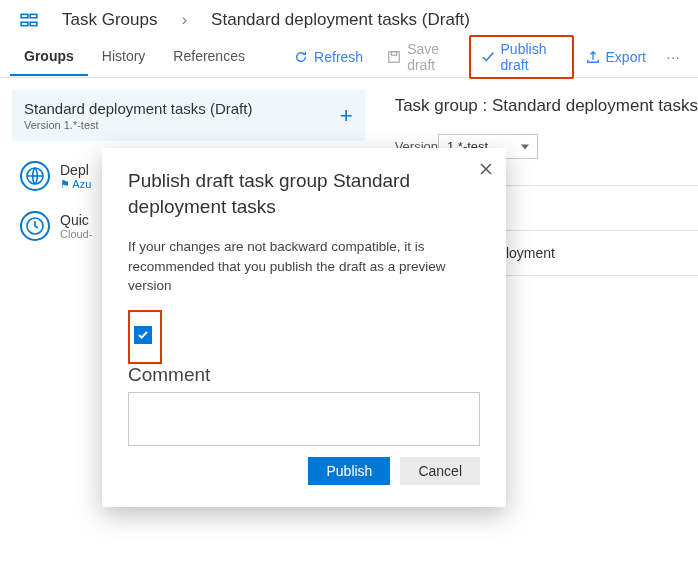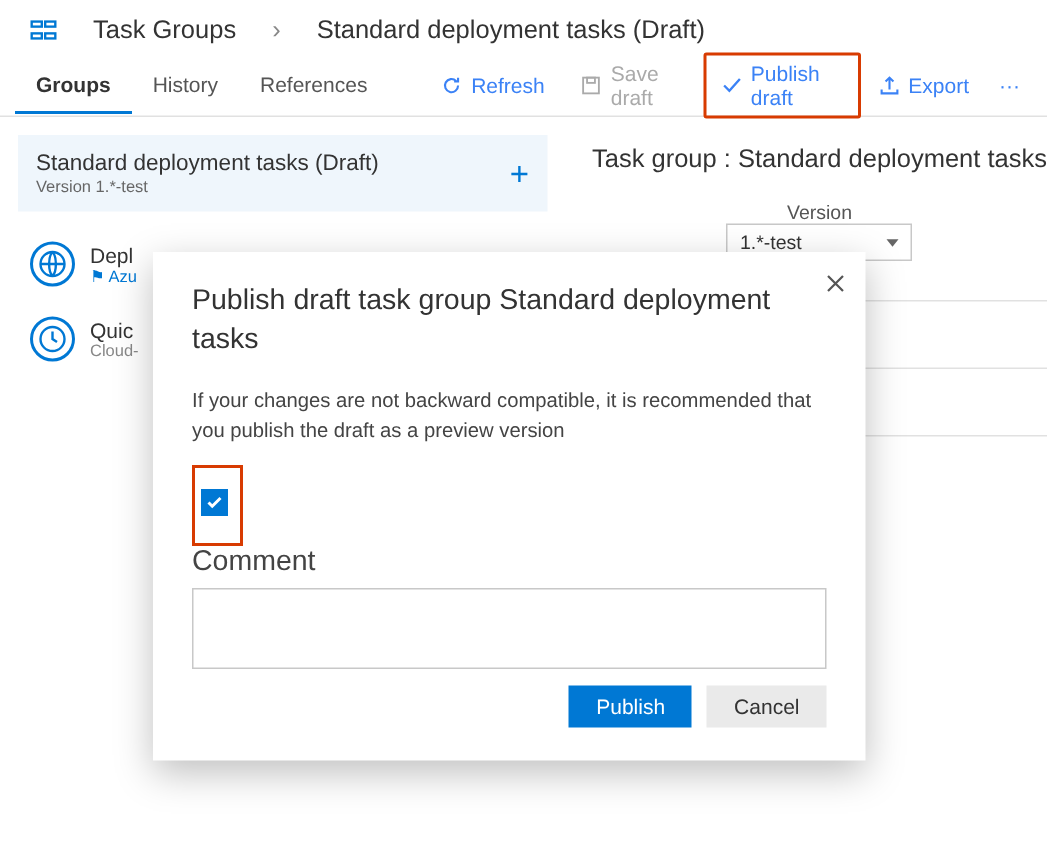--- a/index.html
+++ b/index.html
@@ -103,46 +103,46 @@
     .task-icon.clock { border: 2px solid #0078d4; color:#0078d4;}
     .task-row .t-title { font-size: 14px; color:#333;}
     .task-row .t-sub { font-size: 11px; color: #0078d4;}
     .task-row .t-sub.gray { color:#888;}
     .right {
       flex: 1;
       padding: 18px 0 0 18px;
       border-left: none;
     }
     .right .h { font-size: 17px; color:#333; margin-bottom: 18px; white-space:nowrap;}
-    .right .row { display:flex; align-items:center; gap:0; margin-bottom: 26px; flex-direction: column;}
+    .right .row { display:flex; align-items:center; gap:0; margin-bottom: 26px;}
     .right .row label { font-size: 13px; color:#555;}
     .select {
       border: 1px solid #c8c8c8;
       padding: 4px 24px 4px 8px;
       font-size: 13px;
       position: relative;
-      width: 124px;
+      width: 100px;
       background:#fff;
     }
     .select::after {
       content:""; position:absolute; right:8px; top:50%;
       border-left:4px solid transparent;border-right:4px solid transparent;
       border-top:5px solid #666; transform:translateY(-50%);
     }
     .field {
       border-top: 1px solid #e1e1e1;
       padding: 14px 0 14px 0;
       font-size: 14px;
       color:#333;
     }
     
     .dialog {
       position: absolute;
-      left: 102px; top: 168px;
-      width: 475px;
+      left: 102px; top: 148px;
+      width: 404px;
       background: #fff;
       box-shadow: 0 8px 24px rgba(0,0,0,0.25);
       padding: 20px 26px 22px 26px;
     }
     .dialog .close {
       position:absolute; right:14px; top:14px;
       cursor:pointer; color:#555; font-size:14px;
     }
     .dialog h2 {
       font-size: 19px;

